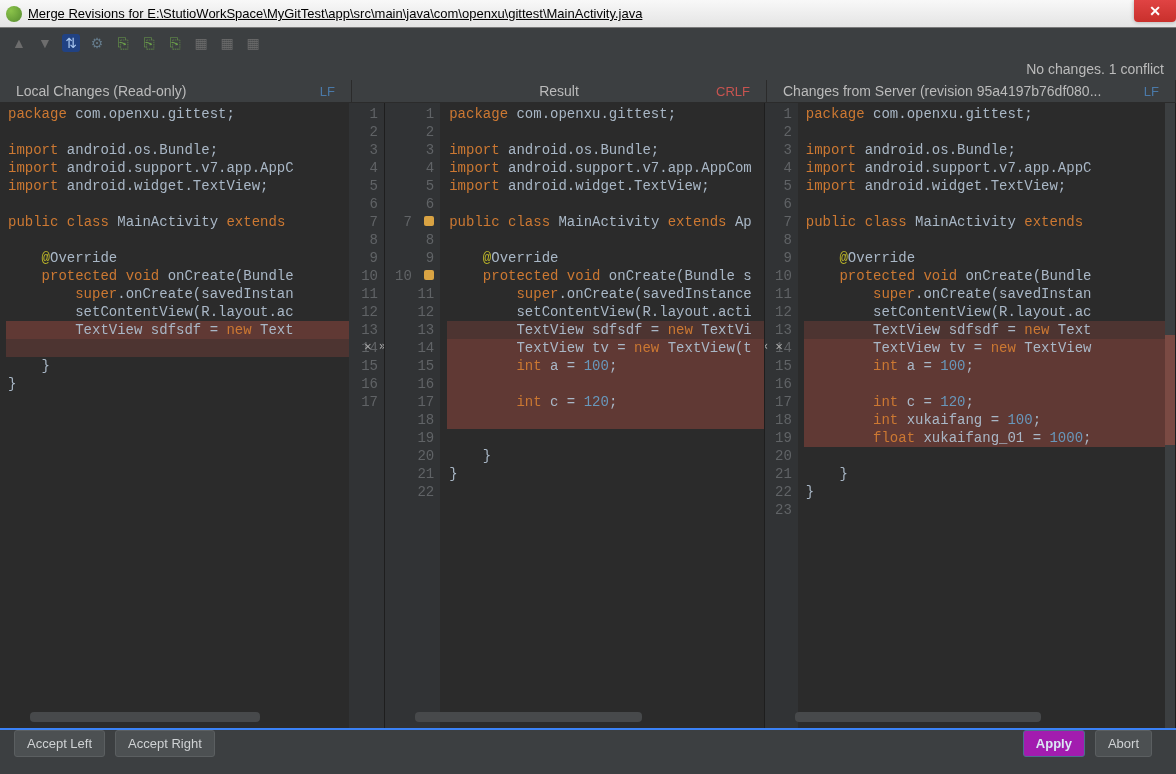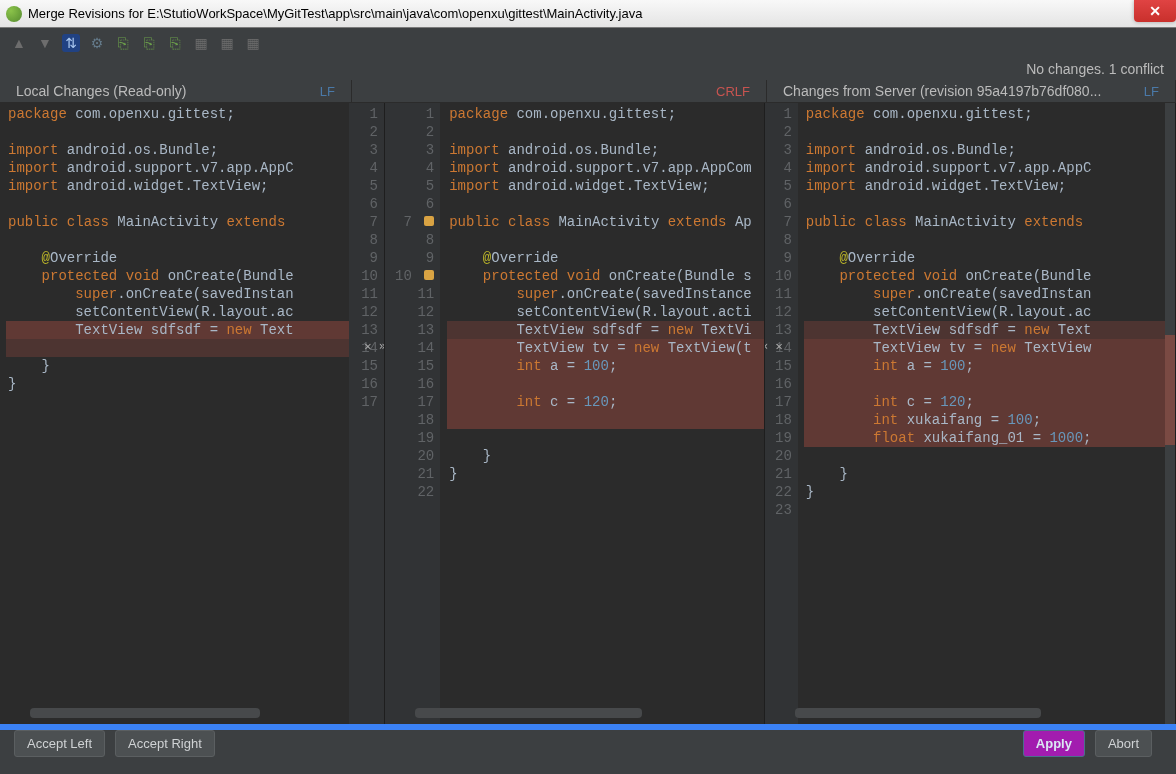--- a/index.html
+++ b/index.html
@@ -15,20 +15,21 @@
   
   .titlebar {
     height:28px;
     background:linear-gradient(#f8f8f8,#e4e4e4);
     border-bottom:1px solid #7a7a7a;
     display:flex; align-items:center;
     padding:0 6px;
     color:#000;
     font-size:13px;
     position:relative;
+    text-decoration:underline;
   }
   .titlebar .icon {
     width:16px;height:16px;margin-right:6px;
     background:radial-gradient(circle at 30% 30%,#8bc34a,#558b2f);
     border-radius:50%;
   }
   .close-btn {
     position:absolute; right:0; top:0;
     width:42px; height:22px;
     background:linear-gradient(#e04343,#c9302c);
@@ -74,21 +75,21 @@
   }
   .hcell.left { width:352px; }
   .hcell.mid  { width:415px; justify-content:center; }
   .hcell.right{ flex:1; }
   .lf-badge { color:#4a79a8; font-size:13px;}
   .crlf-badge { color:#c75450; font-size:13px;}
   
   .editors {
     flex:1; display:flex; overflow:hidden;
     border-top:1px solid #2b2b2b;
-    border-bottom:6px solid #3b82f6;
+    border-bottom:2px solid #3b82f6;
   }
   .pane {
     display:flex;
     background:#2b2b2b;
     border-right:1px solid #1e1e1e;
     overflow:hidden;
     position:relative;
   }
   .pane.left { width:385px;}
   .pane.mid  { width:380px;}
@@ -203,20 +204,21 @@
 <div class="status-line">
   <span>No changes. 1 conflict</span>
 </div>
 
 <div class="colheaders">
   <div class="hcell left">
     <span>Local Changes (Read-only)</span>
     <span class="lf-badge">LF</span>
   </div>
   <div class="hcell mid" style="justify-content:flex-start;position:relative;">
+    <span style="flex:1;text-align:center">Result</span>
     <span class="crlf-badge" style="position:absolute;right:16px">CRLF</span>
   </div>
   <div class="hcell right">
     <span>Changes from Server (revision 95a4197b76df080...</span>
     <span class="lf-badge">LF</span>
   </div>
 </div>
 
 <div class="editors">
 

